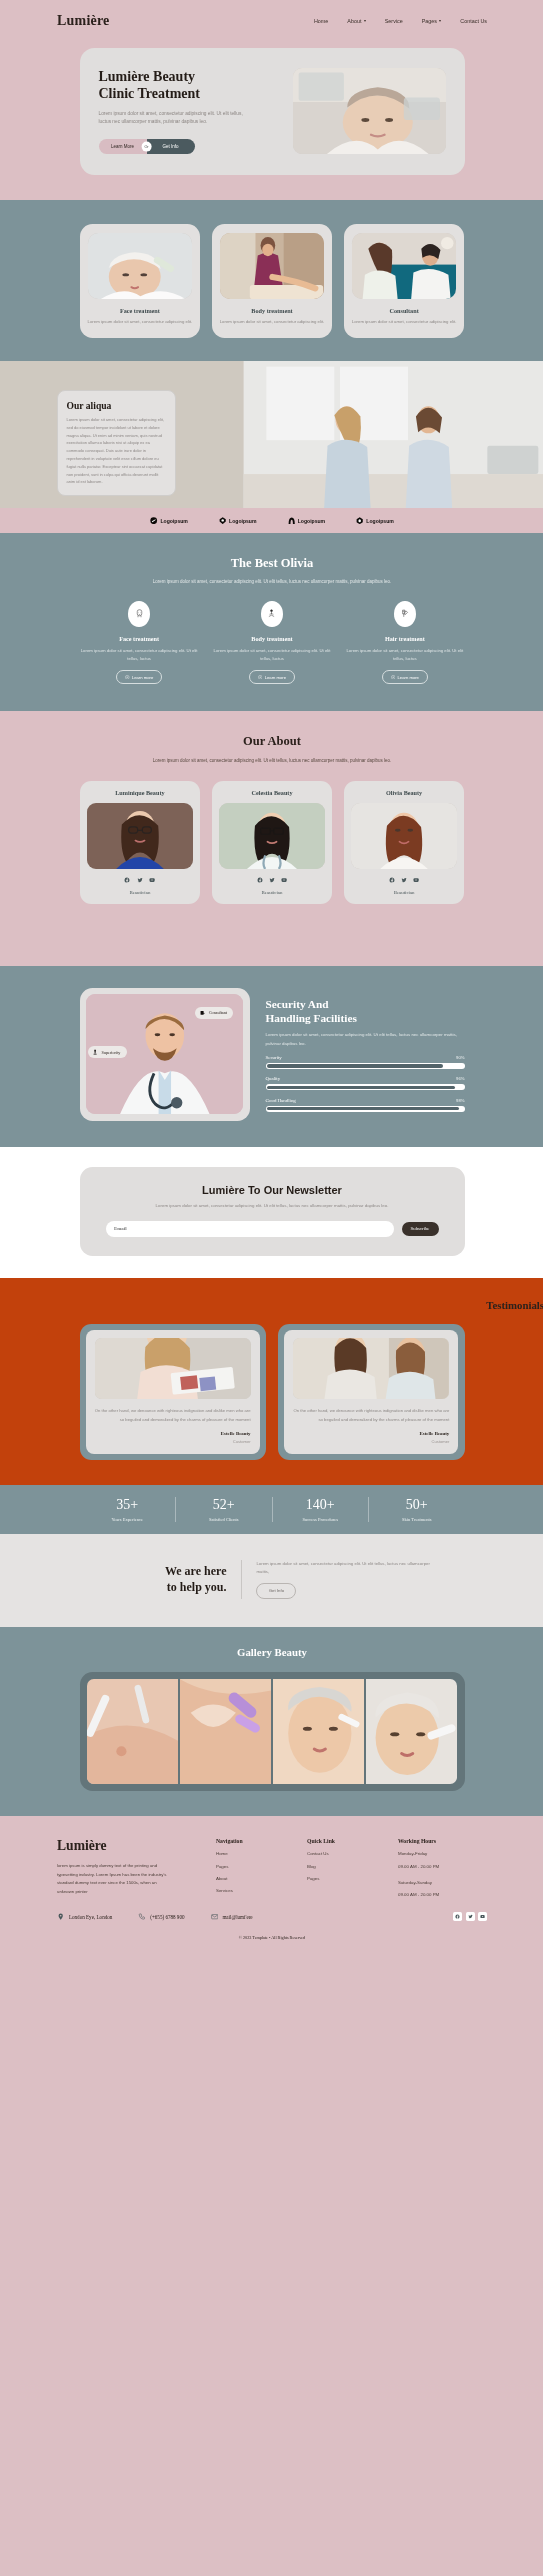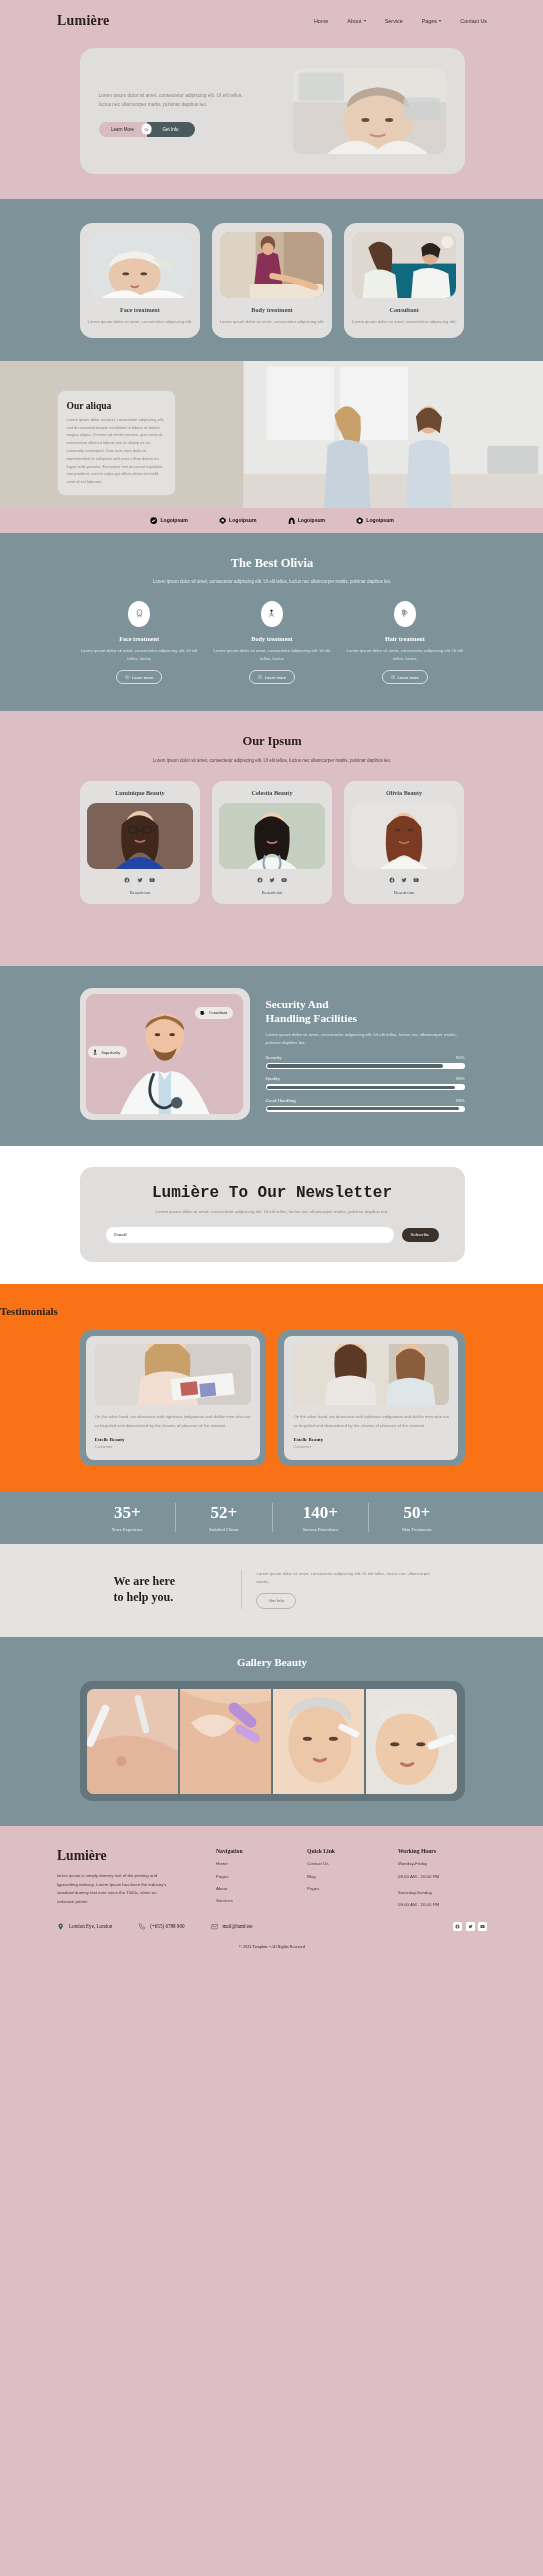--- a/index.html
+++ b/index.html
@@ -87,49 +87,49 @@
   .bar-row { margin-top:7.4px; }
   .bar-head { display:flex; justify-content:space-between; align-items:flex-end; }
   .bar-head .lbl { font-family:"Liberation Serif", serif; font-size:4.9px; color:#fff; }
   .bar-head .pct { font-size:4.2px; color:#eef2f2; }
   .bar-track { margin-top:2.8px; height:6.2px; background:#fff; border-radius:4px; padding:1.4px; }
   .bar-fill { height:100%; background:#53646a; border-radius:2.8px; }
 
   
   .news-sec { background:#fff; padding:20.4px 0 22.6px; }
   .news { width:385px; margin:0 auto; background:#e0dedd; border-radius:12.5px; padding:17px 26px 19px; text-align:center; }
-  .news h2 { font-family:Liberation Mono, monospace; font-weight:bold; font-size:16px; color:#241c17; }
+  .news h2 { font-family:Liberation Sans, sans-serif; font-weight:bold; font-size:11px; color:#241c17; }
   .news p { font-size:4.4px; color:#8d8886; line-height:1.9; margin-top:6.2px; }
   .news-form { margin-top:10.2px; display:flex; align-items:center; gap:8px; }
   .news-input { flex:1; height:16px; border:none; border-radius:8.5px; background:#fff; padding:0 8.5px; font-family:"Liberation Serif", serif; font-size:4.9px; font-weight:bold; color:#2b211c; }
   .news-btn { background:#3a312b; color:#fff; border:none; border-radius:8px; padding:4.5px 9px; font-family:"Liberation Serif", serif; font-size:4.8px; cursor:pointer; }
 
   
-  .testi { background:#f97316; padding:20.4px 0 25px; text-align:left; }
+  .testi { background:#c2410c; padding:20.4px 0 25px; text-align:right; }
   .testi h2 { font-family:"Liberation Serif", serif; font-weight:bold; font-size:10.8px; color:#2b211c; }
   .testi-grid { width:385px; margin:13.6px auto 0; display:flex; gap:12.5px; }
   .tq { flex:1; background:#7d9399; border-radius:11.3px; padding:6.2px; }
   .tq-inner { background:#e2e0df; border-radius:8px; padding:8px 9px 10.2px; }
   .tq-photo { width:100%; height:61px; border-radius:6.8px; overflow:hidden; background:#cfcac6; }
   .tq-text { font-size:4.2px; color:#8d8886; line-height:1.95; margin-top:8px; }
   .tq-name { font-family:"Liberation Serif", serif; font-size:4.9px; font-weight:bold; color:#241c17; margin-top:7.4px; }
   .tq-role { font-size:4.1px; color:#9a9491; margin-top:2.3px; }
 
   
   .stats { background:#7d9399; padding:12.5px 0; }
   .stats-inner { width:385px; margin:0 auto; display:flex; }
   .stat { flex:1; text-align:center; border-right:0.6px solid rgba(255,255,255,.35); }
   .stat:last-child { border-right:none; }
-  .stat .num { font-family:"Liberation Serif", serif; font-weight:bold; font-size:17px; color:#fff; }
+  .stat .num { font-family:"Liberation Serif", serif; font-weight:normal; font-size:14px; color:#fff; }
   .stat .lbl { font-family:"Liberation Serif", serif; font-size:4.5px; color:#f0f4f4; margin-top:3.4px; }
 
   
   .help { background:#e5e3e2; padding:26px 0 28px; }
   .help-inner { width:317px; margin:0 auto; display:flex; align-items:center; gap:14.7px; }
-  .help h2 { font-family:"Liberation Serif", serif; font-weight:bold; font-size:12px; color:#241c17; line-height:1.3; text-align:left; width:113px; }
+  .help h2 { font-family:"Liberation Serif", serif; font-weight:bold; font-size:12px; color:#241c17; line-height:1.3; text-align:right; width:113px; }
   .help-div { width:0.6px; align-self:stretch; background:#c9c6c4; }
   .help-right { flex:1; }
   .help-right p { font-size:4.3px; color:#8d8886; line-height:1.85; }
   .help-btn { margin-top:6.8px; display:inline-flex; border:0.6px solid #b9b5b2; border-radius:9px; padding:4.5px 11.3px; font-size:4.3px; color:#6f6a67; cursor:pointer; }
 
   
   .gal { background:#7d9399; padding:19px 0 25px; text-align:center; }
   .gal h2 { font-family:"Liberation Serif", serif; font-weight:bold; font-size:10.8px; color:#fff; }
   .gal-frame { width:385px; margin:13.6px auto 0; background:#63757a; border-radius:12.5px; padding:7.4px; }
   .gal-grid { display:flex; gap:2.3px; border-radius:6.8px; overflow:hidden; }
@@ -175,20 +175,24 @@
       <div class="nav-item">
           <span>Contact Us</span>
         </div>
     </nav>
   </div>
 </header>
 
 <section class="hero-sec">
   <div class="hero">
     <div class="hero-left">
+      <h1 class="hero-title">
+        <span>Lumière Beauty</span><br>
+        <span>Clinic Treatment</span>
+      </h1>
       <p class="hero-sub">Lorem ipsum dolor sit amet, consectetur adipiscing elit. Ut elit tellus, luctus nec ullamcorper mattis, pulvinar dapibus leo.</p>
       <div class="hero-cta">
         <div class="cta-a">Learn More</div>
         <div class="cta-b">Get Info</div>
         <div class="cta-or">Or</div>
       </div>
     </div>
     <div class="hero-img">
       <svg width="156" height="86" viewBox="0 0 276 152">
         <rect width="276" height="152" fill="#d9d4cf"></rect>
@@ -366,21 +370,21 @@
             <circle cx="12" cy="12" r="10"></circle>
             <path d="M12 8v8M8 12h8"></path>
           </svg>
         <span>Learn more</span>
       </div>
     </div>
   </div>
 </section>
 
 <section class="team">
-  <h2>Our Ipsum</h2>
+  <h2>Our About</h2>
   <p class="lead">Lorem ipsum dolor sit amet, consectetur adipiscing elit. Ut elit tellus, luctus nec ullamcorper mattis, pulvinar dapibus leo.</p>
   <div class="team-grid">
     <div class="tcard">
       <h3>Luminique Beauty</h3>
       <div class="tphoto">
         <svg width="100%" height="66" viewBox="0 0 200 116" preserveAspectRatio="xMidYMid slice">
           <rect width="200" height="116" fill="#7d6257"></rect>
           <ellipse cx="100" cy="46" rx="27" ry="32" fill="#ebc9ae"></ellipse>
           <path d="M68 38 Q100 4 132 40 Q136 84 124 104 Q100 70 76 104 Q64 84 68 38Z" fill="#41281c"></path>
           <rect x="80" y="42" width="16" height="11" rx="5" fill="none" stroke="#2a2320" stroke-width="2"></rect>

